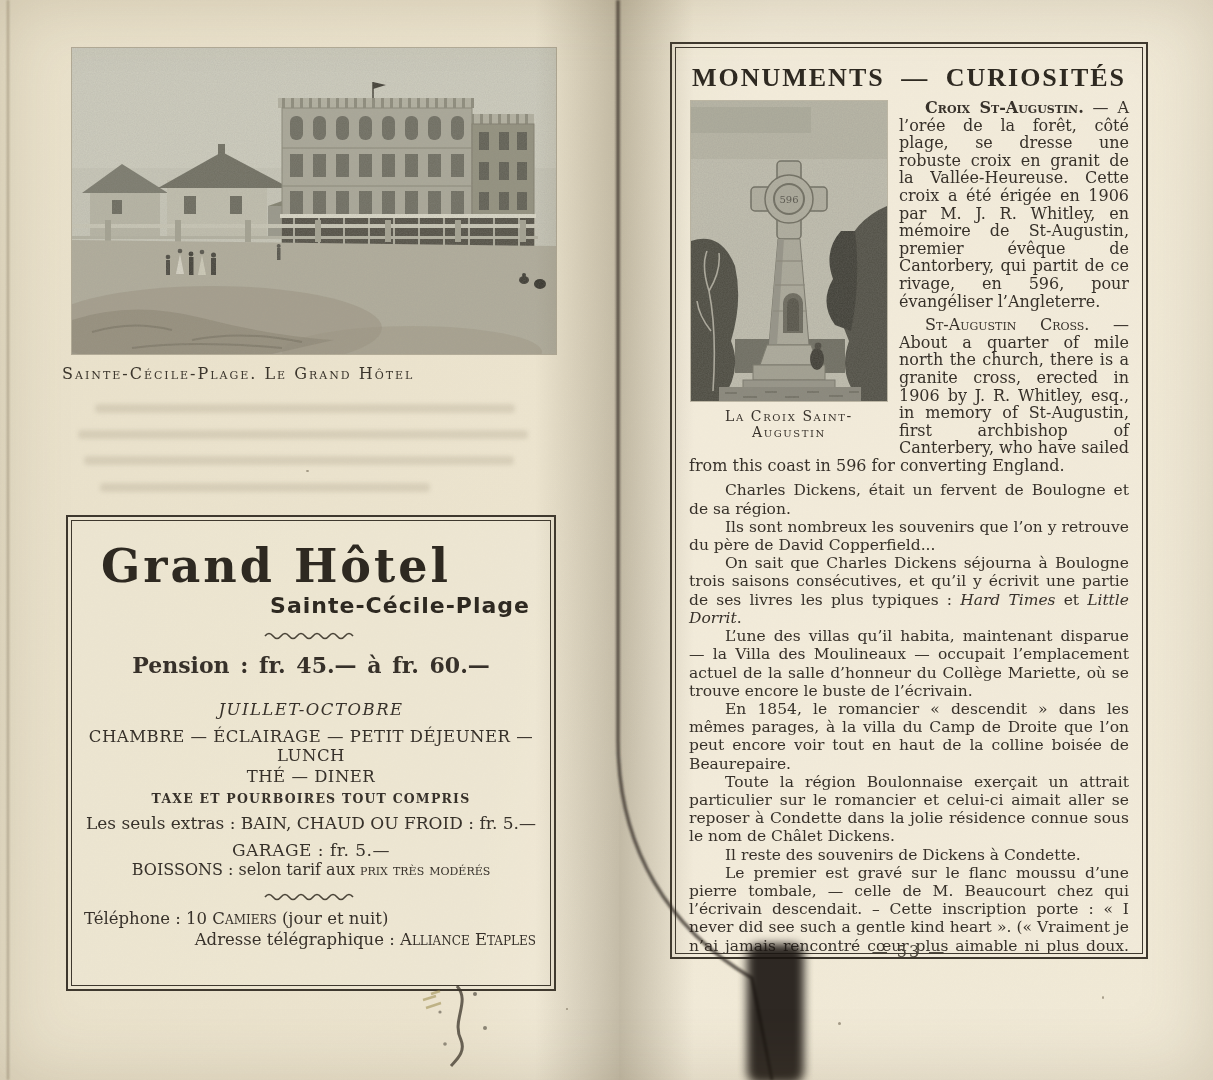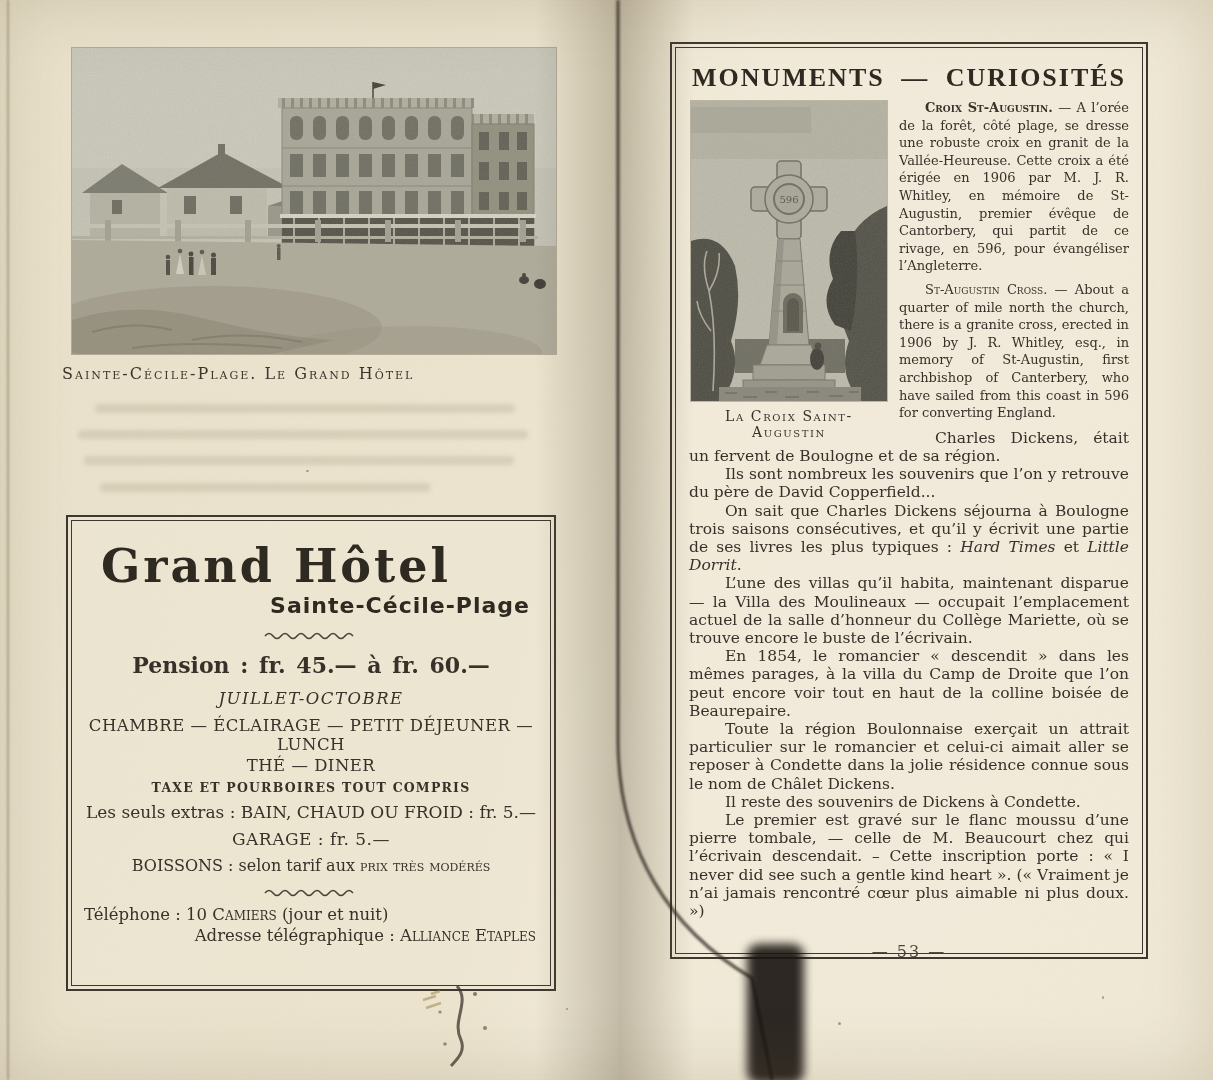--- a/index.html
+++ b/index.html
@@ -19,42 +19,42 @@
     background:rgba(122,111,86,.17);}
 
   #ad-box{left:66px;top:515px;width:490px;height:476px;border:2px solid #3e382e;background:rgba(240,233,216,.45);box-sizing:border-box;}
   #ad-inner{position:absolute;inset:3px;border:1px solid #3e382e;overflow:hidden;}
   .ad-title{margin:18px 70px 0 0;text-align:center;font-size:46px;font-weight:bold;
     letter-spacing:3px;color:#2e2921;}
   .ad-subtitle{margin:0 20px 0 0;text-align:right;font-family:"DejaVu Sans","Liberation Sans",sans-serif;
     font-weight:bold;font-size:22px;letter-spacing:1px;color:#2e2921;}
   .squiggle-wrap{text-align:center;margin-top:7px;}
   .ad-pension{margin-top:8px;text-align:center;font-size:22px;font-weight:bold;word-spacing:3px;}
-  .ad-season{margin-top:11px;text-align:center;font-style:italic;font-size:16.5px;letter-spacing:1.5px;}
+  .ad-season{margin-top:22px;text-align:center;font-style:italic;font-size:16.5px;letter-spacing:1.5px;}
   .ad-meals1{margin-top:8px;text-align:center;font-size:16.5px;letter-spacing:.5px;}
   .ad-meals2{margin-top:2px;text-align:center;font-size:16.5px;letter-spacing:.5px;}
   .ad-tax{margin-top:5px;text-align:center;font-size:12.5px;font-weight:bold;letter-spacing:1.2px;}
   .ad-extras{margin-top:7px;text-align:center;font-size:17px;}
   .ad-garage{margin-top:7px;text-align:center;font-size:17px;letter-spacing:.5px;}
-  .ad-drinks{margin-top:7px;text-align:center;font-size:16px;}
+  .ad-drinks{text-align:center;font-size:16px;}
   .sc{font-variant:small-caps;}
   .ad-phone{margin-top:4px;padding-left:12px;font-size:16.5px;}
   .ad-telegraph{margin-top:2px;padding-right:14px;text-align:right;font-size:16.5px;}
   .ad-langs{margin-top:4px;text-align:center;font-weight:bold;font-style:italic;font-size:16.5px;letter-spacing:.5px;}
   .pagenum{width:480px;text-align:center;font-size:16px;letter-spacing:2px;color:#4a443a;}
 
   
   #right-frame{left:670px;top:42px;width:478px;height:917px;border:2px solid #3e382e;box-sizing:border-box;background:rgba(244,238,224,.35);}
   #right-inner{position:absolute;inset:3px;border:1px solid #3e382e;overflow:hidden;padding:10px 13px 0 13px;box-sizing:border-box;}
   .mon-header{margin-top:5px;text-align:center;font-size:26px;font-weight:bold;
     letter-spacing:2px;word-spacing:8px;color:#2e2921;font-family:Liberation Serif, serif;}
   #cross-fig{float:left;width:196px;margin:8px 12px 2px 2px;}
   #cross-fig svg{display:block;outline:1px solid rgba(110,104,86,.4);}
   .fig-caption{margin-top:7px;text-align:center;font-variant:small-caps;font-size:14px;letter-spacing:1.6px;}
-  .colp{margin:6px 0 0 0;text-align:justify;font-size:13px;line-height:17.6px;text-indent:26px;color:#37312a;}
+  .colp{margin:6px 0 0 0;text-align:justify;font-size:16px;line-height:17.6px;text-indent:26px;color:#37312a;}
   .dickens-title{clear:both;padding-top:16px;text-align:center;font-size:23px;font-weight:bold;letter-spacing:1px;color:#2e2921;}
   .bodyp{margin:0;text-align:justify;font-size:15.5px;line-height:18.2px;text-indent:36px;color:#37312a;}
   .bodyp.first{margin-top:7px;}
 
   
   #shade-l{left:535px;top:0;width:84px;height:1080px;
     background:linear-gradient(to right,rgba(110,98,72,0),rgba(96,85,60,.30));}
   #shade-r{left:619px;top:0;width:75px;height:1080px;
     background:linear-gradient(to right,rgba(96,85,60,.32),rgba(110,98,72,0));}
   #spine-svg{left:0;top:0;}

